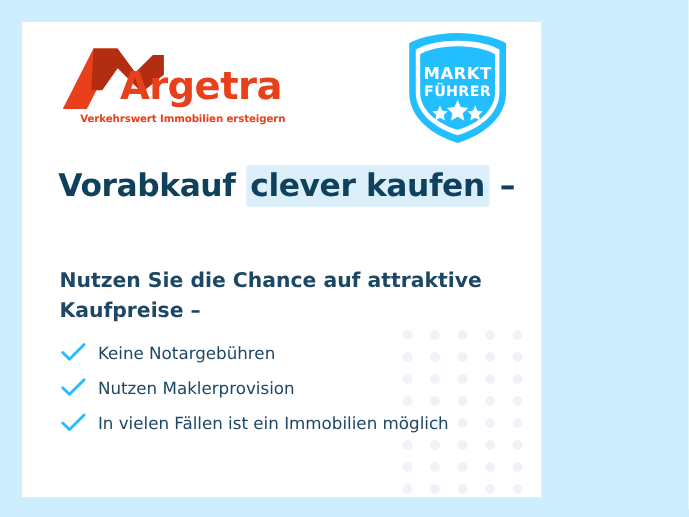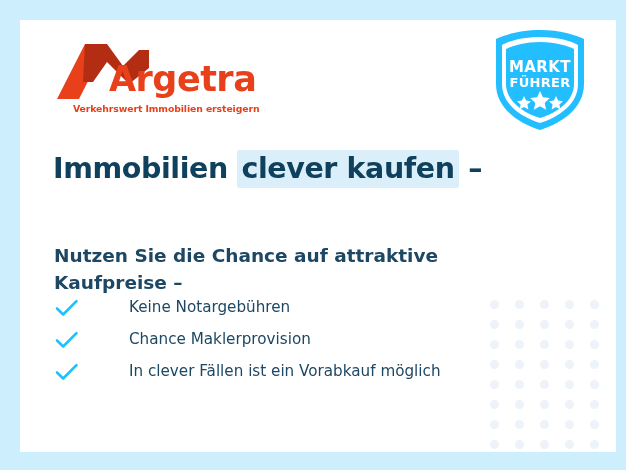--- a/index.html
+++ b/index.html
@@ -19,21 +19,21 @@
     position: relative;
     width: 626px;
     height: 470px;
     background: #cdeffd;   
     box-sizing: border-box;
   }
   #canvas {
     position: absolute;
     left: 20px;
     top: 20px;
-    width: 596px;
+    width: 472px;
     height: 432px;
     background: #ffffff;
     overflow: hidden;
   }
 
   
   #dot-grid {
     position: absolute;
     right: 0px;
     top: 280px;
@@ -149,23 +149,22 @@
 
   
   #checklist {
     position: absolute;
     left: 34px;
     top: 278px;
     width: 480px;
   }
   .check-item {
     display: flex;
-    align-items: flex-start;
+    align-items: flex-end;
     height: 32px;
-    gap: 40px;
   }
   .check-icon {
     width: 26px;
     height: 20px;
     flex: 0 0 26px;
     display: block;
   }
   .check-label {
     font-family: "DejaVu Sans", sans-serif;
     font-size: 15.2px;
@@ -247,41 +246,41 @@
       <text id="badge-text-markt" x="48" y="44" text-anchor="middle">MARKT</text>
       <text id="badge-text-fuehrer" x="48" y="59" text-anchor="middle">FÜHRER</text>
 
       <g fill="#ffffff">
         <polygon points="32,68 34.1,72.6 39,73.2 35.4,76.6 36.4,81.5 32,79 27.6,81.5 28.6,76.6 25,73.2 29.9,72.6"></polygon>
         <polygon points="48,63 50.9,69.3 57.8,70.1 52.7,74.9 54.1,81.7 48,78.2 41.9,81.7 43.3,74.9 38.2,70.1 45.1,69.3"></polygon>
         <polygon points="64,68 66.1,72.6 71,73.2 67.4,76.6 68.4,81.5 64,79 59.6,81.5 60.6,76.6 57,73.2 61.9,72.6"></polygon>
       </g>
     </svg>
 
-    <h1 id="headline"><span>Immobilien </span><span class="hl">clever kaufen</span><span> –</span></h1>
+    <h1 id="headline"><span>Vorabkauf </span><span class="hl">clever kaufen</span><span> –</span></h1>
 
     <p id="subheadline">
       <span>Nutzen Sie die Chance auf attraktive Kaufpreise –</span>
     </p>
 
     <ul id="checklist" style="list-style:none;margin:0;padding:0;">
         <li class="check-item">
           <svg class="check-icon" viewBox="0 0 26 20">
             <path d="M3 10.5 L9.2 16.5 L22.5 3.2" fill="none" stroke="#23beff" stroke-width="2.6" stroke-linecap="round" stroke-linejoin="round"></path>
           </svg>
           <span class="check-label">Keine Notargebühren</span>
         </li>
         <li class="check-item">
           <svg class="check-icon" viewBox="0 0 26 20">
             <path d="M3 10.5 L9.2 16.5 L22.5 3.2" fill="none" stroke="#23beff" stroke-width="2.6" stroke-linecap="round" stroke-linejoin="round"></path>
           </svg>
-          <span class="check-label">Chance Maklerprovision</span>
+          <span class="check-label">Nutzen Maklerprovision</span>
         </li>
         <li class="check-item">
           <svg class="check-icon" viewBox="0 0 26 20">
             <path d="M3 10.5 L9.2 16.5 L22.5 3.2" fill="none" stroke="#23beff" stroke-width="2.6" stroke-linecap="round" stroke-linejoin="round"></path>
           </svg>
-          <span class="check-label">In clever Fällen ist ein Vorabkauf möglich</span>
+          <span class="check-label">In vielen Fällen ist ein Immobilien möglich</span>
         </li>
       </ul>
 
   </div>
 </div>
 
 </body></html>

